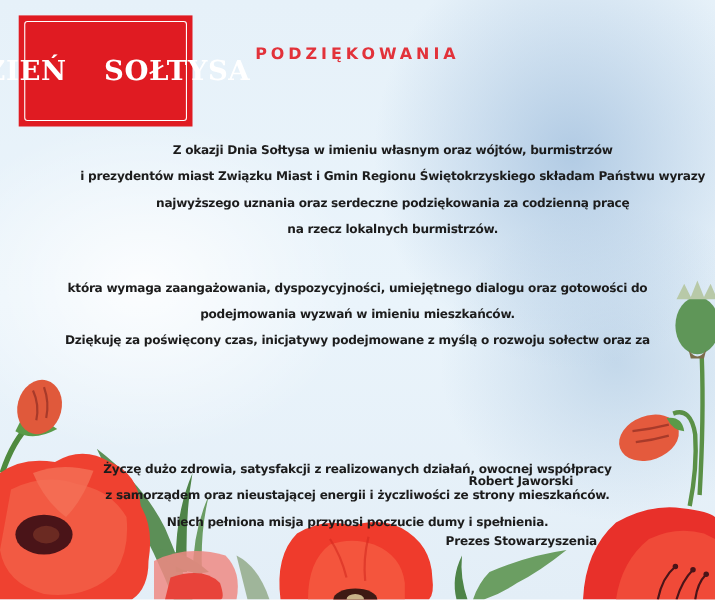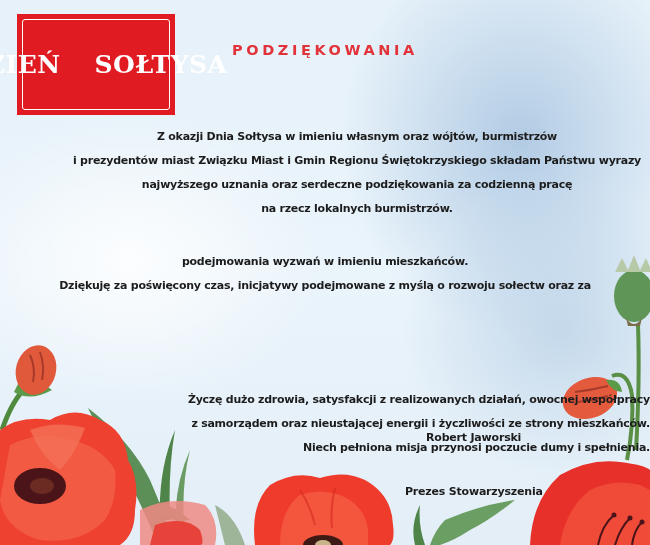--- a/index.html
+++ b/index.html
@@ -31,21 +31,21 @@
     font-size:14.5px; font-weight:600; letter-spacing:3.6px;
   }
   .body-text {
     position:absolute; left:0; width:650px; text-align:center;
     color:#1c1c1c; font-size:11px; font-weight:bold;
     font-family:"DejaVu Sans", sans-serif; letter-spacing:-0.25px;
   }
   .body-text div { height:24px; line-height:24px; white-space:nowrap; }
   .p1 { top:125px;padding-left:32px; }
   .p2 { top:250px; }
-  .p3 { top:388px;text-align:right; }
+  .p3 { top:415px; }
   .sig { position:absolute; color:#1c1c1c; font-size:11px; font-weight:bold; white-space:nowrap; letter-spacing:-0.2px; }
   .sig-name { left:426px; top:431px; }
   .sig-role { left:405px; top:462px;margin-top:23px; }
   .flowers { position:absolute; left:0; top:0; width:650px; height:545px; pointer-events:none; }
 </style>
 </head>
 <body>
 
 <svg class="flowers" viewBox="0 0 650 545">
 
@@ -122,20 +122,21 @@
 <div class="title">PODZIĘKOWANIA</div>
 
 <div class="body-text p1">
   <div>Z okazji Dnia Sołtysa w imieniu własnym oraz wójtów, burmistrzów</div>
   <div>i prezydentów miast Związku Miast i Gmin Regionu Świętokrzyskiego składam Państwu wyrazy</div>
   <div>najwyższego uznania oraz serdeczne podziękowania za codzienną pracę</div>
   <div>na rzecz lokalnych burmistrzów.</div>
 </div>
 
 <div class="body-text p2">
+  <div>która wymaga zaangażowania, dyspozycyjności, umiejętnego dialogu oraz gotowości do</div>
   <div>podejmowania wyzwań w imieniu mieszkańców.</div>
   <div>Dziękuję za poświęcony czas, inicjatywy podejmowane z myślą o rozwoju sołectw oraz za</div>
 </div>
 
 <div class="body-text p3">
   <div>Życzę dużo zdrowia, satysfakcji z realizowanych działań, owocnej współpracy</div>
   <div>z samorządem oraz nieustającej energii i życzliwości ze strony mieszkańców.</div>
   <div>Niech pełniona misja przynosi poczucie dumy i spełnienia.</div>
 </div>
 

